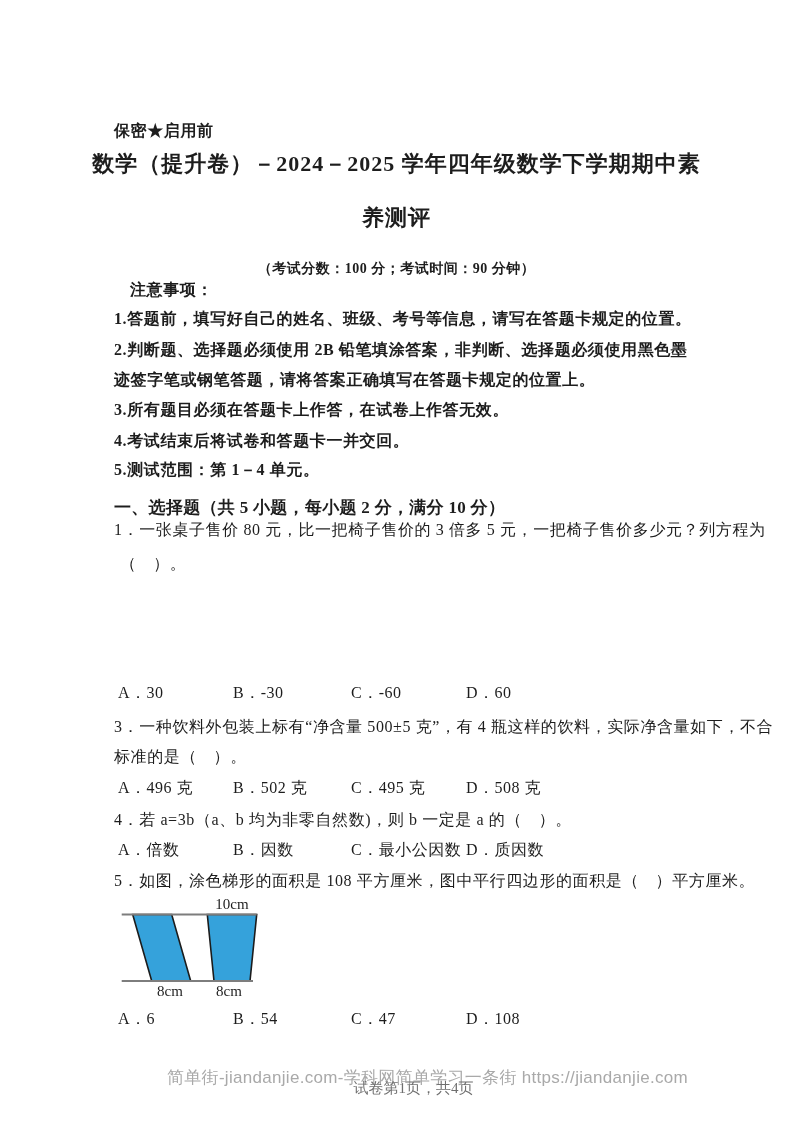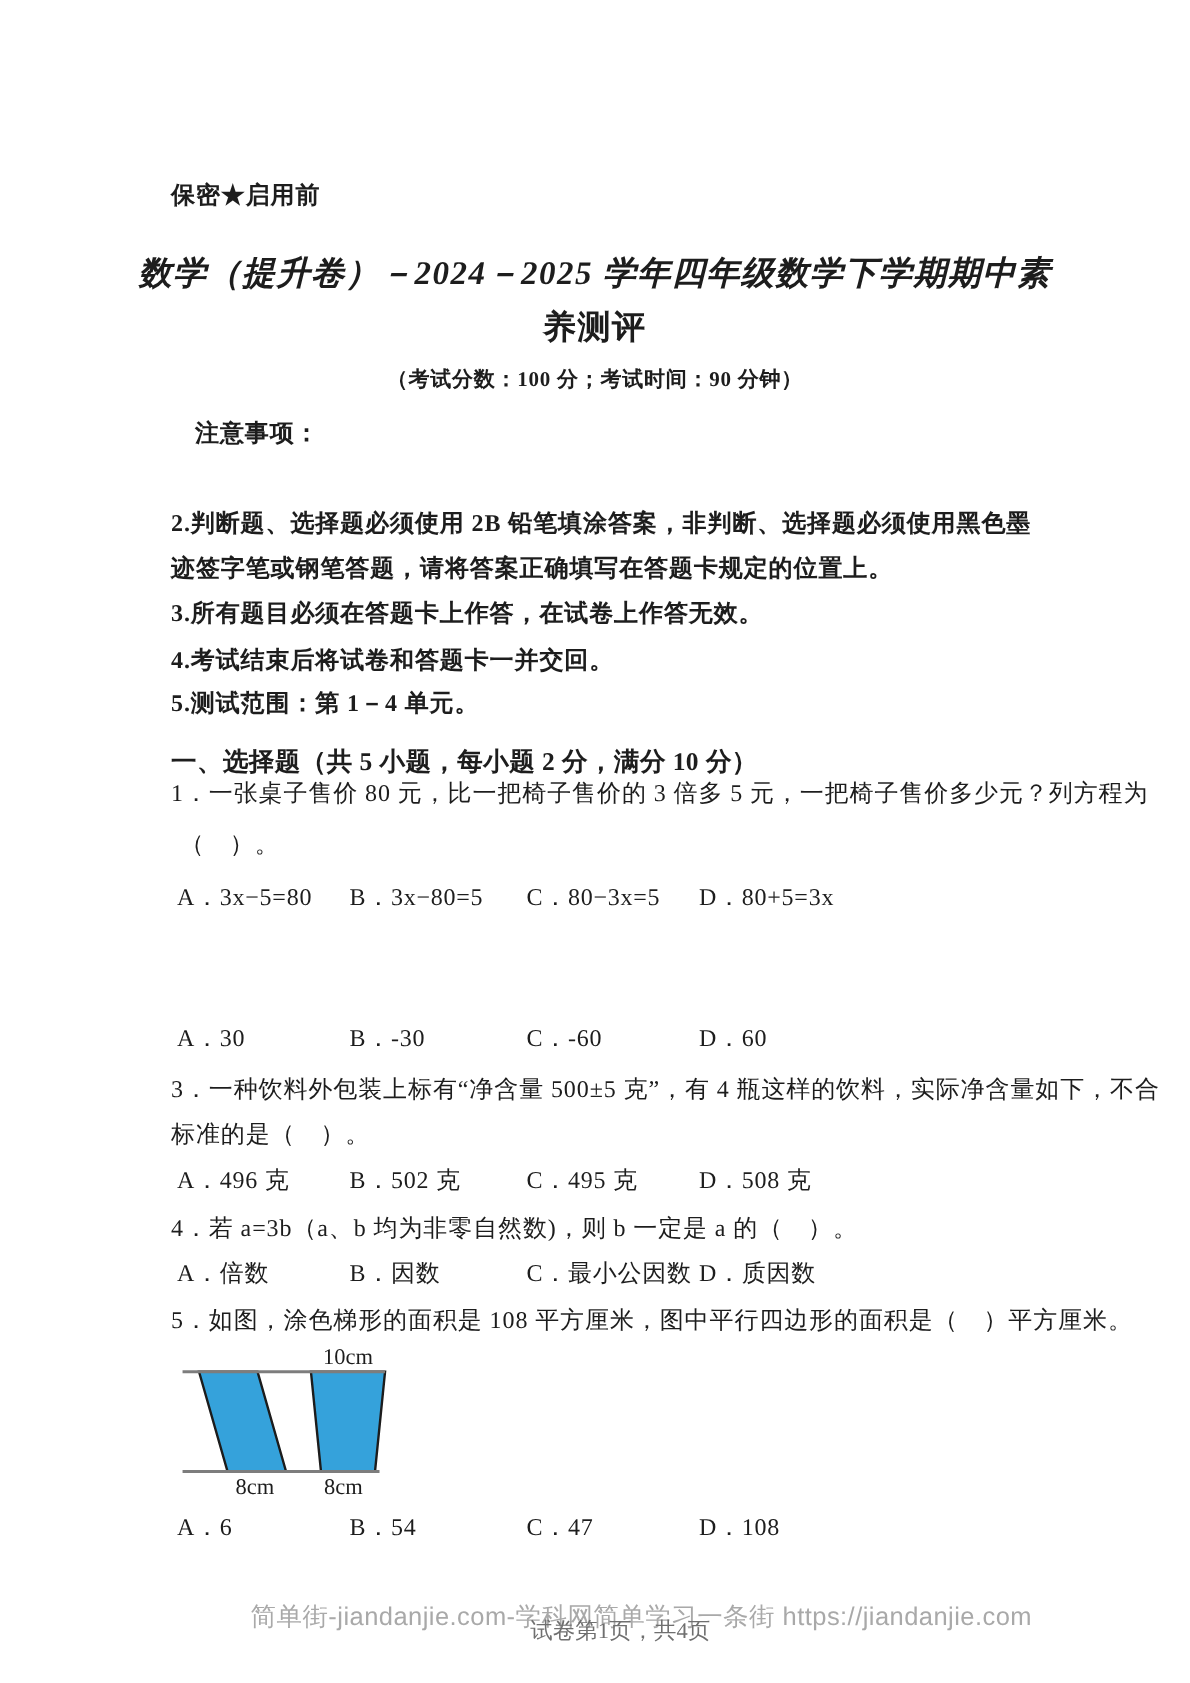--- a/index.html
+++ b/index.html
@@ -40,41 +40,36 @@
     font-size:15px; line-height:22px; color:#6f6f6f; white-space:nowrap;
   }
 </style>
 </head>
 <body>
 
 <div class="page">
 
   <div class="t-line secrecy" style="top:116px;">保密★启用前</div>
 
-  <div class="t-line center title-line" style="top:165px;font-style:italic;">数学（提升卷）－2024－2025 学年四年级数学下学期期中素</div>
+  <div class="t-line center title-line" style="top:147px;">数学（提升卷）－2024－2025 学年四年级数学下学期期中素</div>
   <div class="t-line center title-line" style="top:201px;">养测评</div>
-  <div class="t-line center subtitle-line" style="top:240px;">（考试分数：100 分；考试时间：90 分钟）</div>
+  <div class="t-line center subtitle-line" style="top:255px;">（考试分数：100 分；考试时间：90 分钟）</div>
 
   <div class="t-line bold" style="top:275px;margin-left:16px;">注意事项：</div>
+  <div class="t-line bold" style="top:304px;">1.答题前，填写好自己的姓名、班级、考号等信息，请写在答题卡规定的位置。</div>
   <div class="t-line bold" style="top:335px;">2.判断题、选择题必须使用 2B 铅笔填涂答案，非判断、选择题必须使用黑色墨</div>
   <div class="t-line bold" style="top:365px;">迹签字笔或钢笔答题，请将答案正确填写在答题卡规定的位置上。</div>
   <div class="t-line bold" style="top:395px;">3.所有题目必须在答题卡上作答，在试卷上作答无效。</div>
   <div class="t-line bold" style="top:426px;">4.考试结束后将试卷和答题卡一并交回。</div>
   <div class="t-line bold" style="top:455px;">5.测试范围：第 1－4 单元。</div>
 
   <div class="t-line section-head" style="top:493px;">一、选择题（共 5 小题，每小题 2 分，满分 10 分）</div>
 
   <div class="t-line" style="top:515px;">1．一张桌子售价 80 元，比一把椅子售价的 3 倍多 5 元，一把椅子售价多少元？列方程为</div>
   <div class="t-line" style="top:549px; left:120px;">（　）。</div>
-  <div class="opts-row" style="top:584px;">
-    <span class="opt opt-a">A．3x−5=80</span>
-    <span class="opt opt-b">B．3x−80=5</span>
-    <span class="opt opt-c">C．80−3x=5</span>
-    <span class="opt opt-d">D．80+5=3x</span>
-  </div>
 
   <div class="opts-row" style="top:678px;">
     <span class="opt opt-a">A．30</span>
     <span class="opt opt-b">B．-30</span>
     <span class="opt opt-c">C．-60</span>
     <span class="opt opt-d">D．60</span>
   </div>
 
   <div class="t-line" style="top:712px;">3．一种饮料外包装上标有“净含量 500±5 克”，有 4 瓶这样的饮料，实际净含量如下，不合</div>
   <div class="t-line" style="top:742px;">标准的是（　）。</div>

